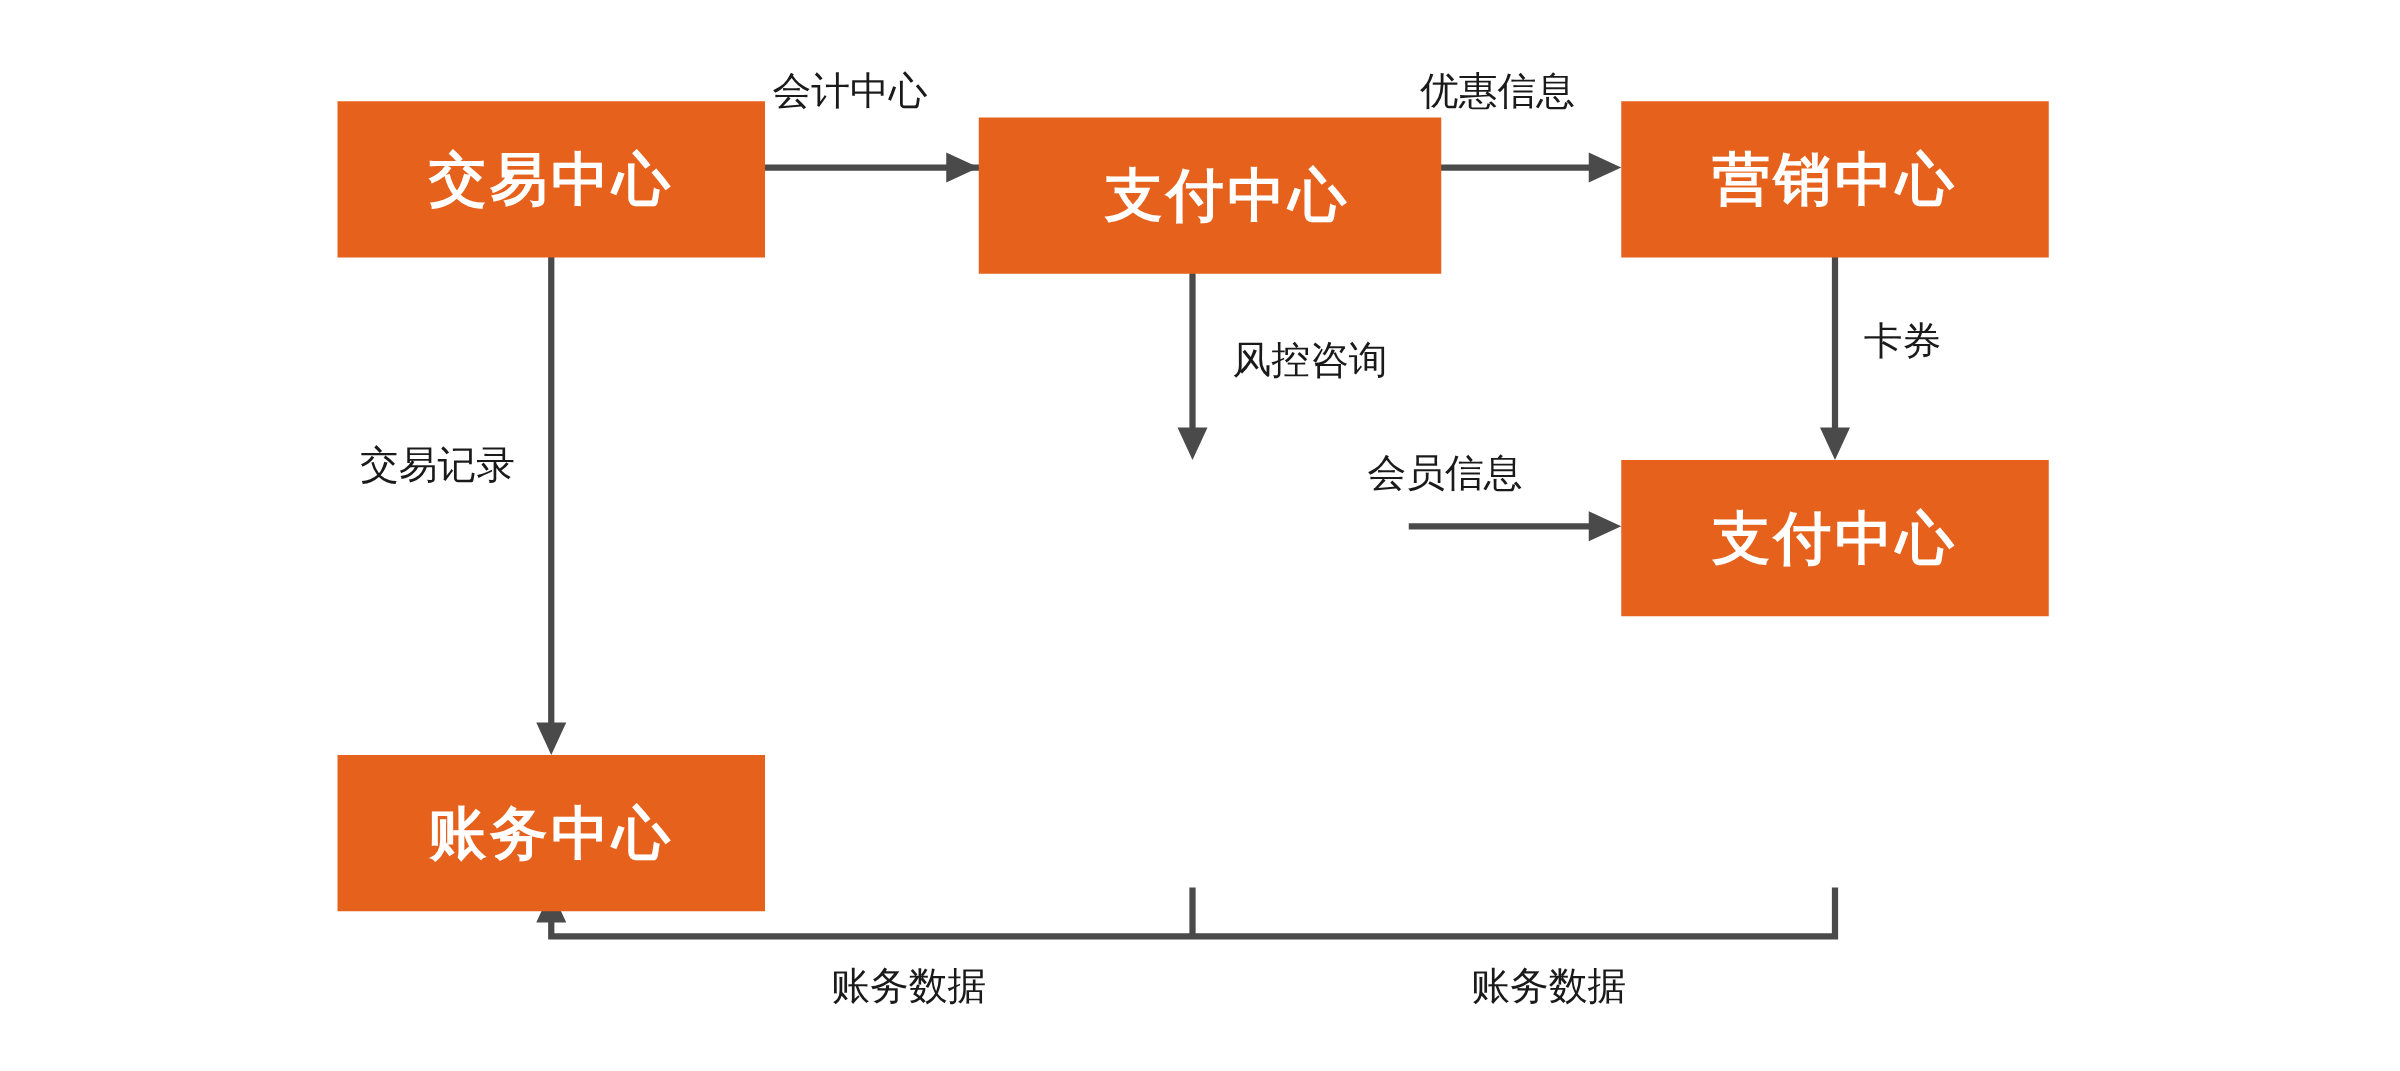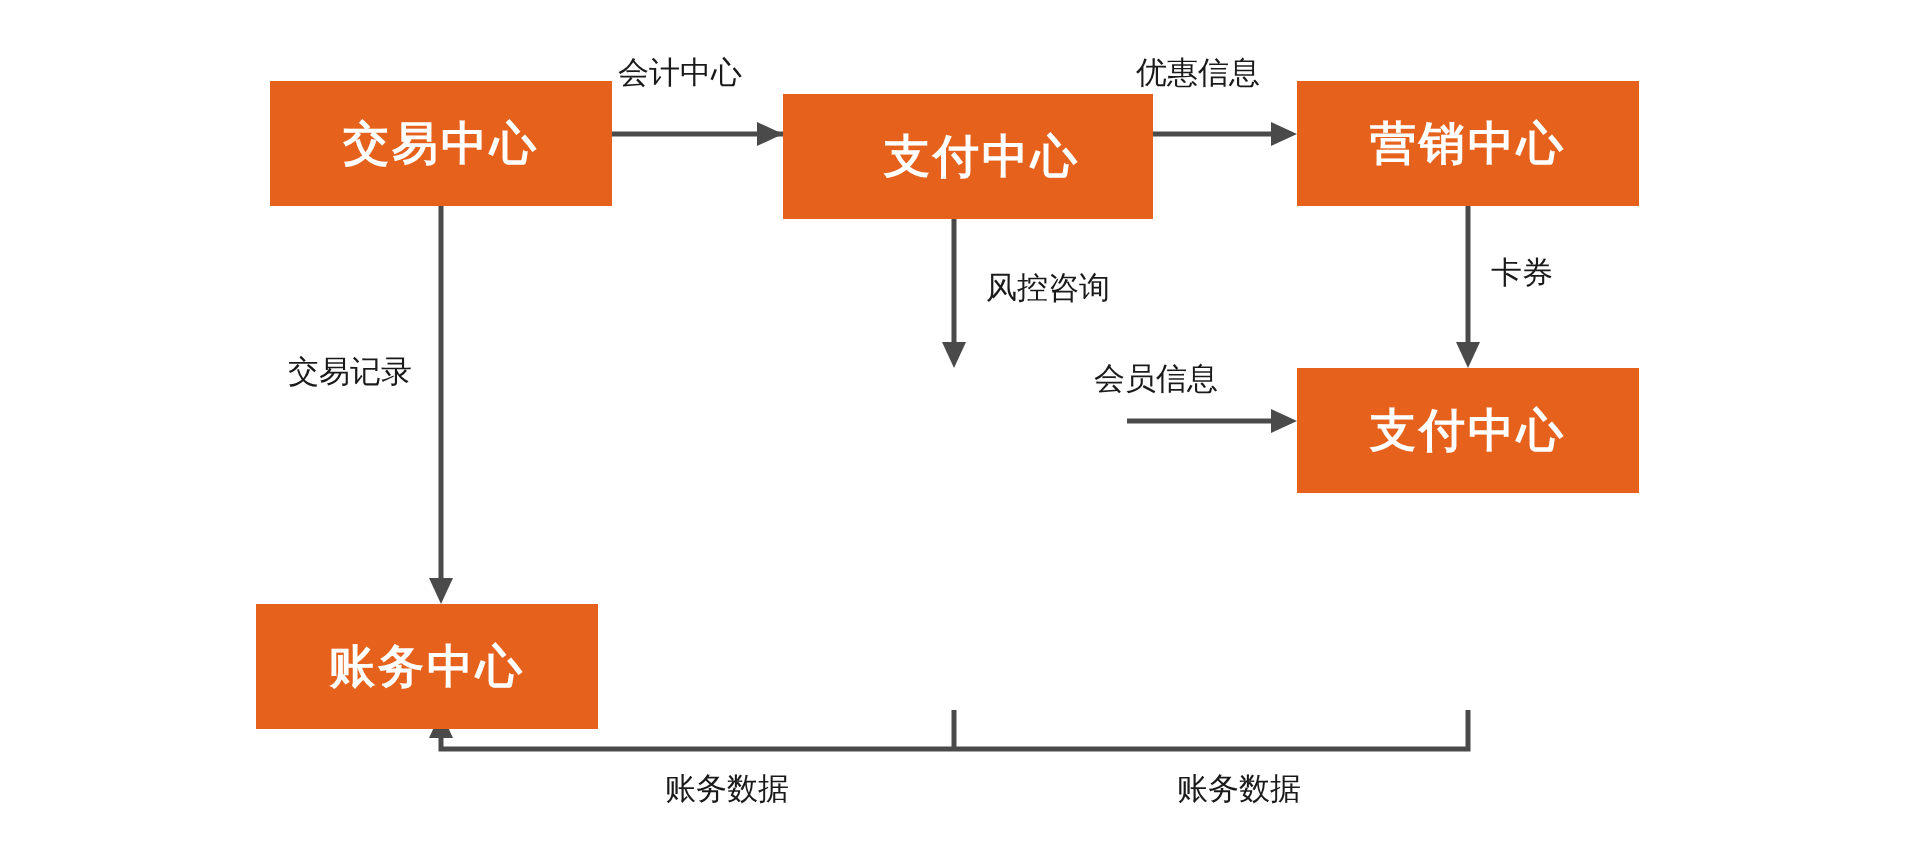--- a/index.html
+++ b/index.html
@@ -52,21 +52,21 @@
     font-weight: 500;
     color: var(--label-text, #1a1a1a);
     white-space: nowrap;
   }
   
   .n-trade      { left: 270px;  top: 81px;  }
   .n-payment    { left: 783px;  top: 94px; padding-left: 28px;  }
   .n-marketing  { left: 1297px; top: 81px; text-align: right;  }
   .n-risk       { left: 783px;  top: 368px; }
   .n-member     { left: 1297px; top: 368px; }
-  .n-billing    { left: 256px;  top: 604px; }
+  .n-billing    { left: 270px;  top: 604px; }
   .n-accounting { left: 783px;  top: 604px; }
   .n-clearing   { left: 1297px; top: 604px; }
   
   .l-pay-request    { left: 680px;  top: 73px;  }
   .l-discount-info  { left: 1198px; top: 73px;  }
   .l-risk-consult   { left: 1048px; top: 288px; }
   .l-card-coupon    { left: 1522px; top: 273px; }
   .l-member-info    { left: 1156px; top: 379px; }
   .l-trade-record   { left: 350px;  top: 372px; }
   .l-billing-data-1 { left: 727px;  top: 789px; }

